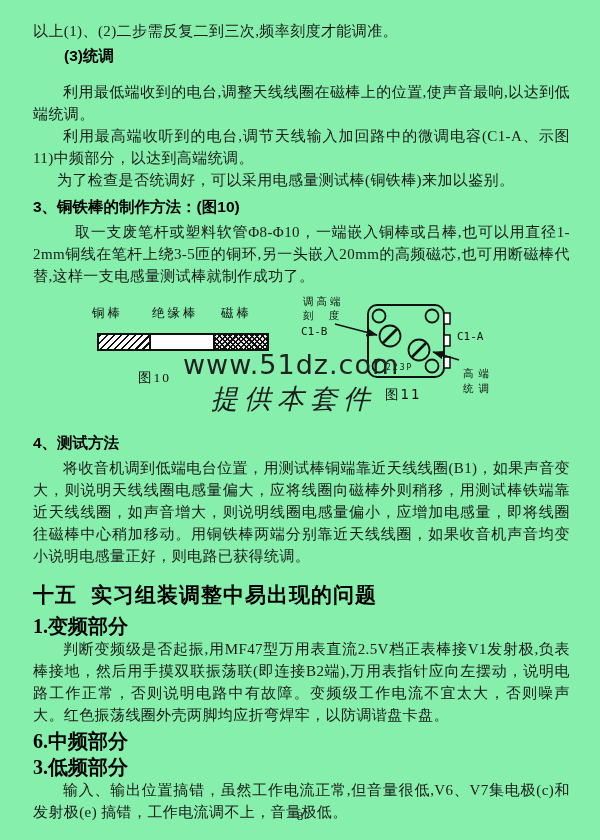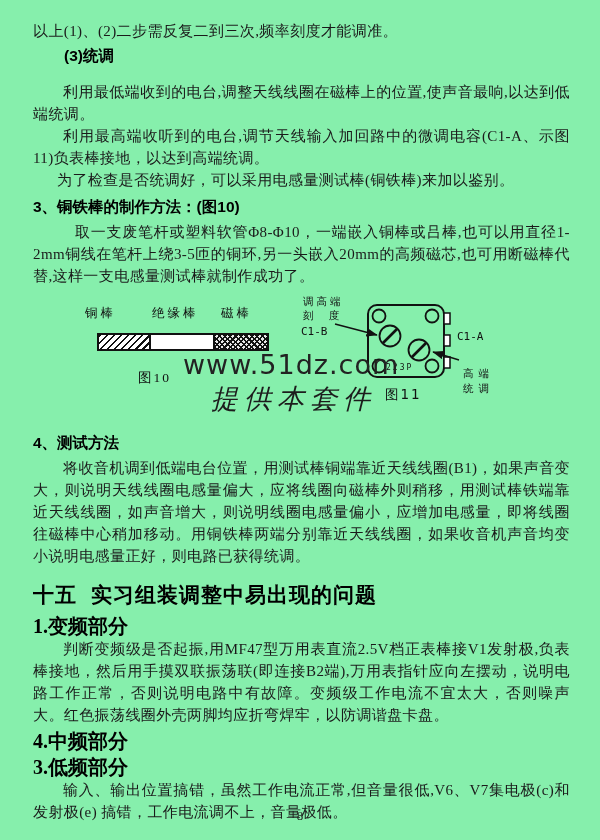--- a/index.html
+++ b/index.html
@@ -65,21 +65,21 @@
     height:128px;
     margin-top:12px;
   }
   .f10-label{
     position:absolute;
     top:6px;
     font-size:12.5px;
     letter-spacing:3px;
     color:#111;
   }
-  .f10-label.copper{left:85px;}
+  .f10-label.copper{left:92px;}
   .f10-label.insul{left:152px;}
   .f10-label.magnet{left:221px;}
   .f10-bar{
     position:absolute;
     left:97px;top:34px;
     width:168px;height:14px;
     border:2px solid #111;
     display:flex;
     background:#fff;
   }
@@ -139,21 +139,21 @@
 </style>
 </head>
 <body>
 
 <div class="page">
 
   <div class="text-col first">
     <p class="body">以上(1)、(2)二步需反复二到三次,频率刻度才能调准。</p>
     <div class="h-sub indent">(3)统调</div>
     <p class="body ind2">利用最低端收到的电台,调整天线线圈在磁棒上的位置,使声音最响,以达到低端统调。</p>
-    <p class="body ind2">利用最高端收听到的电台,调节天线输入加回路中的微调电容(C1-A、示图11)负表棒接地，以达到高端统调。</p>
+    <p class="body ind2">利用最高端收听到的电台,调节天线输入加回路中的微调电容(C1-A、示图11)中频部分，以达到高端统调。</p>
     <p class="body ind15">为了检查是否统调好，可以采用电感量测试棒(铜铁棒)来加以鉴别。</p>
     <div class="h-num">3、铜铁棒的制作方法：(图10)</div>
     <p class="body ind3">取一支废笔杆或塑料软管Φ8-Φ10，一端嵌入铜棒或吕棒,也可以用直径1-2mm铜线在笔杆上绕3-5匝的铜环,另一头嵌入20mm的高频磁芯,也可用断磁棒代替,这样一支电感量测试棒就制作成功了。</p>
   </div>
 
   <div class="figure-row">
 
     <span class="f10-label copper">铜棒</span>
     <span class="f10-label insul">绝缘棒</span>
     <span class="f10-label magnet">磁棒</span>
@@ -211,20 +211,20 @@
     <div class="h-num">4、测试方法</div>
     <p class="body ind2">将收音机调到低端电台位置，用测试棒铜端靠近天线线圈(B1)，如果声音变大，则说明天线线圈电感量偏大，应将线圈向磁棒外则稍移，用测试棒铁端靠近天线线圈，如声音增大，则说明线圈电感量偏小，应增加电感量，即将线圈往磁棒中心稍加移动。用铜铁棒两端分别靠近天线线圈，如果收音机声音均变小说明电感量正好，则电路已获得统调。</p>
 
     <div class="h-big">
       <span class="sec-num">十五</span><span class="sec-title">实习组装调整中易出现的问题</span>
     </div>
 
     <div class="h-small">1.变频部分</div>
     <p class="body ind2">判断变频级是否起振,用MF47型万用表直流2.5V档正表棒接V1发射极,负表棒接地，然后用手摸双联振荡联(即连接B2端),万用表指针应向左摆动，说明电路工作正常，否则说明电路中有故障。变频级工作电流不宜太大，否则噪声大。红色振荡线圈外壳两脚均应折弯焊牢，以防调谐盘卡盘。</p>
 
-    <div class="h-small">4.中频部分</div>
+    <div class="h-small">6.中频部分</div>
 
     <div class="h-small">3.低频部分</div>
     <p class="body ind2">输入、输出位置搞错，虽然工作电流正常,但音量很低,V6、V7集电极(c)和发射极(e) 搞错，工作电流调不上，音量极低。</p>
   </div>
 
   <div class="page-number">8</div>
 </div>
 
 </body></html>

